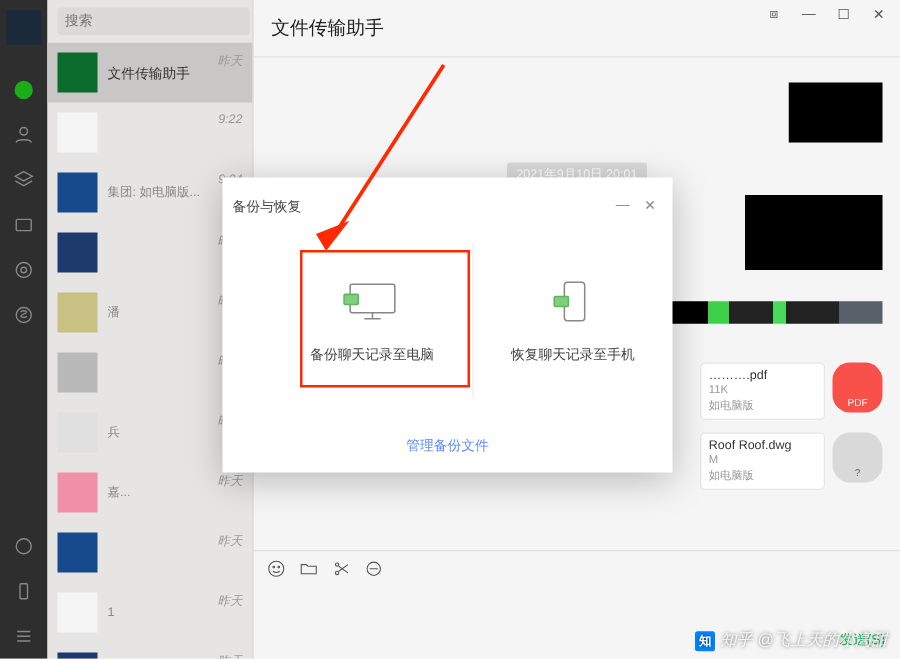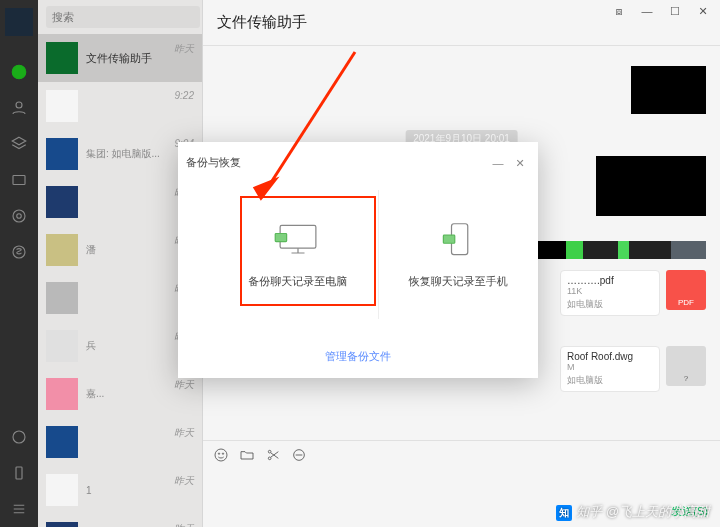--- a/index.html
+++ b/index.html
@@ -32,33 +32,33 @@
   .titlebar { height: 46px; display: flex; align-items: center; padding: 0 14px; font-size: 15px; color: #222; border-bottom: 1px solid #e0e0e0; }
   .winctrl { position: absolute; top: 2px; right: 4px; display: flex; gap: 2px; }
   .winctrl span { width: 26px; height: 18px; display: flex; align-items: center; justify-content: center; color: #555; font-size: 11px; }
   .chatbody { flex: 1; position: relative; padding: 10px; overflow: hidden; }
   .timechip { position: absolute; top: 84px; left: 50%; transform: translateX(-50%); background: #d9d9d9; color: #fff; font-size: 10px; padding: 2px 8px; border-radius: 3px; }
   .msg-right { position: absolute; display: flex; align-items: flex-start; gap: 6px; right: 14px; }
   .msg-right .bubble { background: #fff; border:1px solid #e6e6e6; padding:4px 6px; border-radius:4px; font-size:10px; color:#555; min-width:100px;}
   .msg-right .bubble .fname{color:#333; font-size:10px;}
   .msg-right .bubble .fsize{color:#999; font-size:9px;}
   .msg-right .blackmedia { width:75px; height:48px; background:#000; }
-  .msg-right .redfile { width:40px; height:40px; background:#f85149; color:#fff; font-size:8px; display:flex; align-items:flex-end; justify-content:center; padding-bottom:3px; border-radius:3px;}
+  .msg-right .redfile { width:40px; height:40px; background:#f85149; color:#fff; font-size:8px; display:flex; align-items:flex-end; justify-content:center; padding-bottom:3px; border-radius:14px;}
   .msg-right .copied{font-size:9px; color:#999; margin-top:2px;}
   .stripe { position:absolute; right:14px; top:195px; height:18px; width:175px; background:
      linear-gradient(to right, #000 0 20%, #3ed049 20% 30%, #222 30% 50%, #4ad85a 50% 56%, #222 56% 80%, #58616a 80% 100%);
   }
 
   .inputarea { height: 87px; border-top:1px solid #e0e0e0; display:flex; flex-direction:column; }
   .tools { display:flex; gap:10px; padding:6px 10px; color:#555;}
   .tools span svg{width:16px;height:16px;fill:none;stroke:#555;stroke-width:1.3;}
   .sendrow { margin-top:auto; text-align:right; padding:4px 12px 8px; font-size:11px; color:#888;}
   .sendbtn { color:#07c160;}
   .modal { position:absolute; left:178px; top:142px; width:360px; height:236px; background:#fff; box-shadow:0 6px 28px rgba(0,0,0,.25); display:flex; flex-direction:column;}
-  .modal-hd { height:28px; display:flex; align-items:flex-end; padding:0 8px; font-size:11px; color:#444;}
+  .modal-hd { height:28px; display:flex; align-items:flex-start; padding:16px 8px; font-size:11px; color:#444;}
   .modal-hd .hctrl { margin-left:auto; display:flex; gap:2px; color:#888;}
   .modal-hd .hctrl span{width:20px; text-align:center; font-size:11px;}
   .modal-body { flex:1; display:flex; position:relative;margin-left:40px;}
   .opt { flex:1; display:flex; flex-direction:column; align-items:center; justify-content:center; gap:14px; font-size:11px; color:#444; position:relative;}
   .opt svg { width:52px; height:40px; stroke:#888; fill:none; stroke-width:1.5;}
   .divider { width:1px; background:#eee; margin:20px 0;}
   .highlight { position:absolute; border:2px solid #ff2a00; left:22px; top:26px; width:136px; height:110px;}
   .modal-ft { text-align:center; padding:10px 0 14px; font-size:11px; color:#5b8cff;}
 
   
@@ -237,21 +237,21 @@
       <div class="timechip">2021年9月10日 20:01</div>
 
       <div class="msg-right" style="top:20px;">
         <div class="blackmedia"></div>
       </div>
       <div class="msg-right" style="top:110px;">
         <div class="blackmedia" style="width:110px;height:60px;"></div>
       </div>
       <div class="stripe"></div>
 
-      <div class="msg-right" style="top:224px;">
+      <div class="msg-right" style="top:244px;">
         <div class="bubble">
           <div class="fname">……….pdf</div>
           <div class="fsize">11K</div>
           <div class="copied">如电脑版</div>
         </div>
         <div class="redfile">PDF</div>
       </div>
       <div class="msg-right" style="top:300px;">
         <div class="bubble">
           <div class="fname">Roof Roof.dwg</div>

